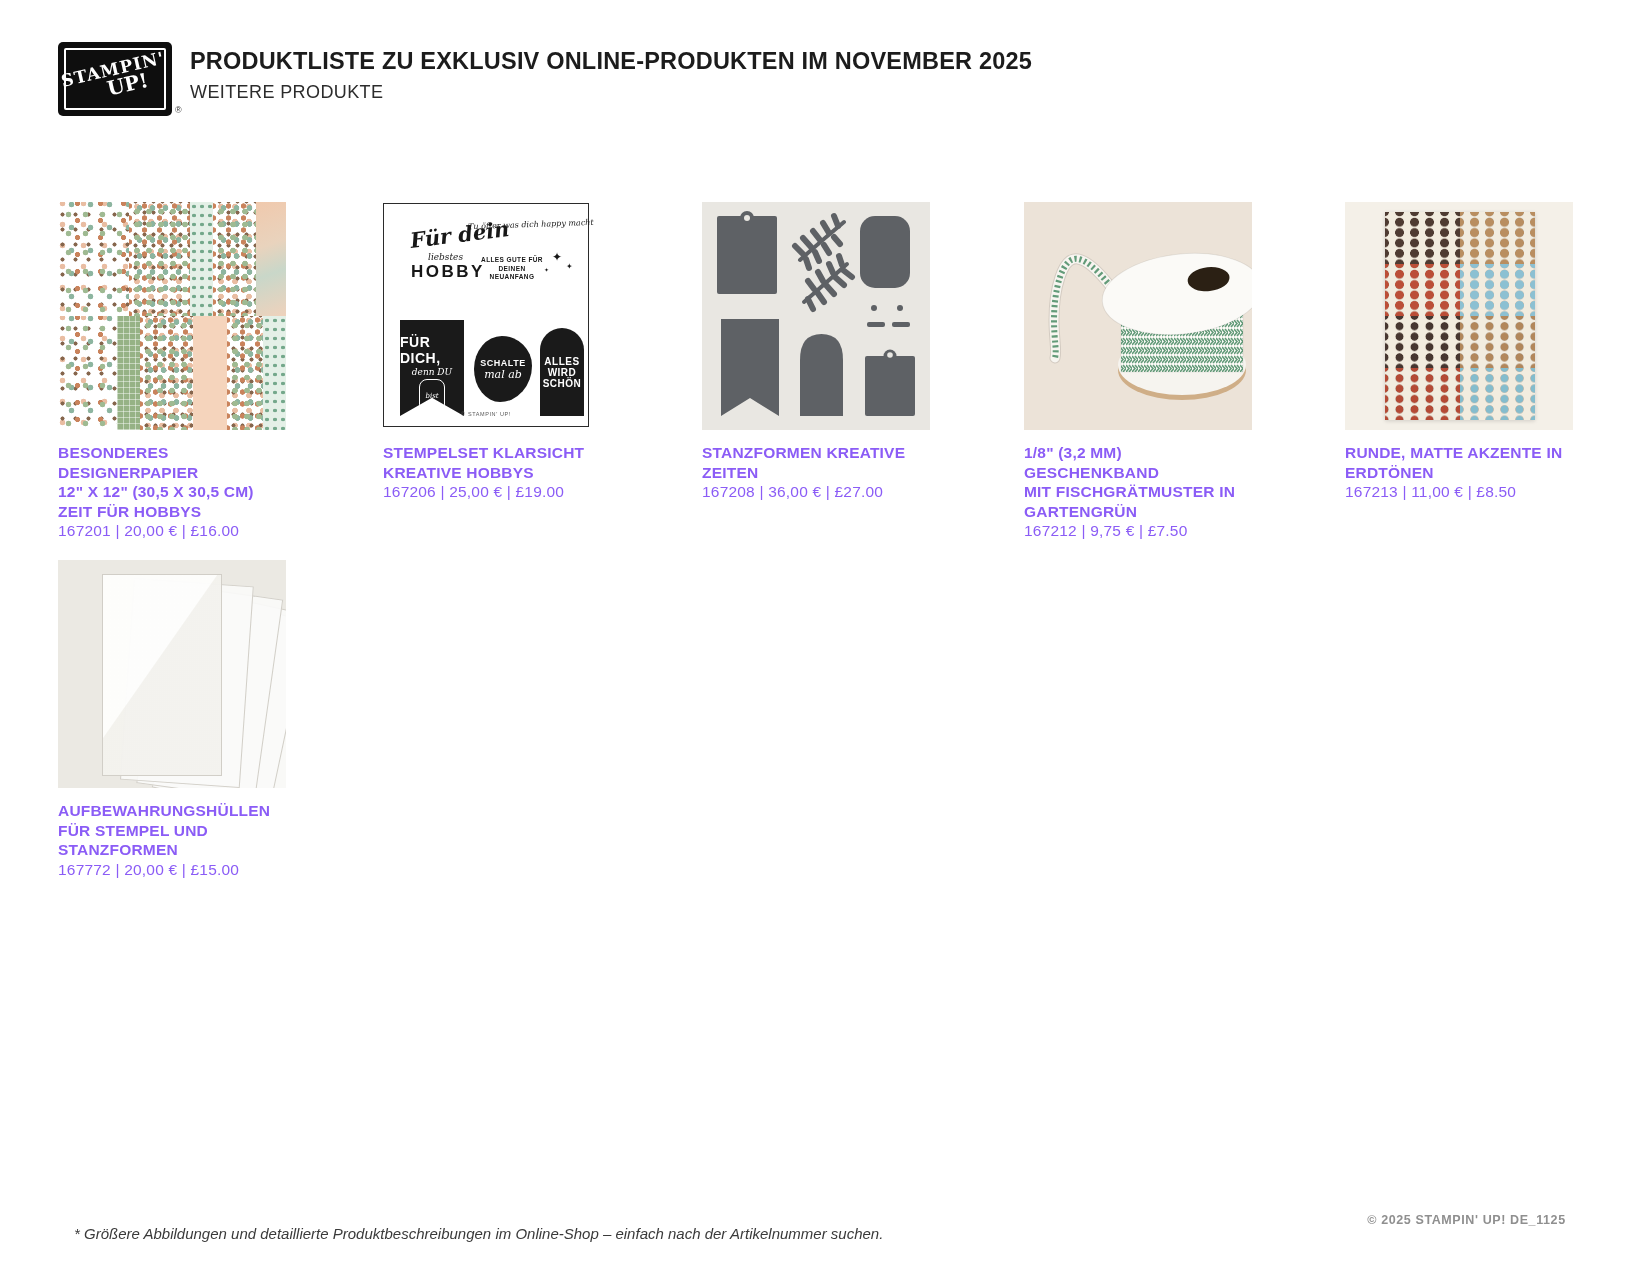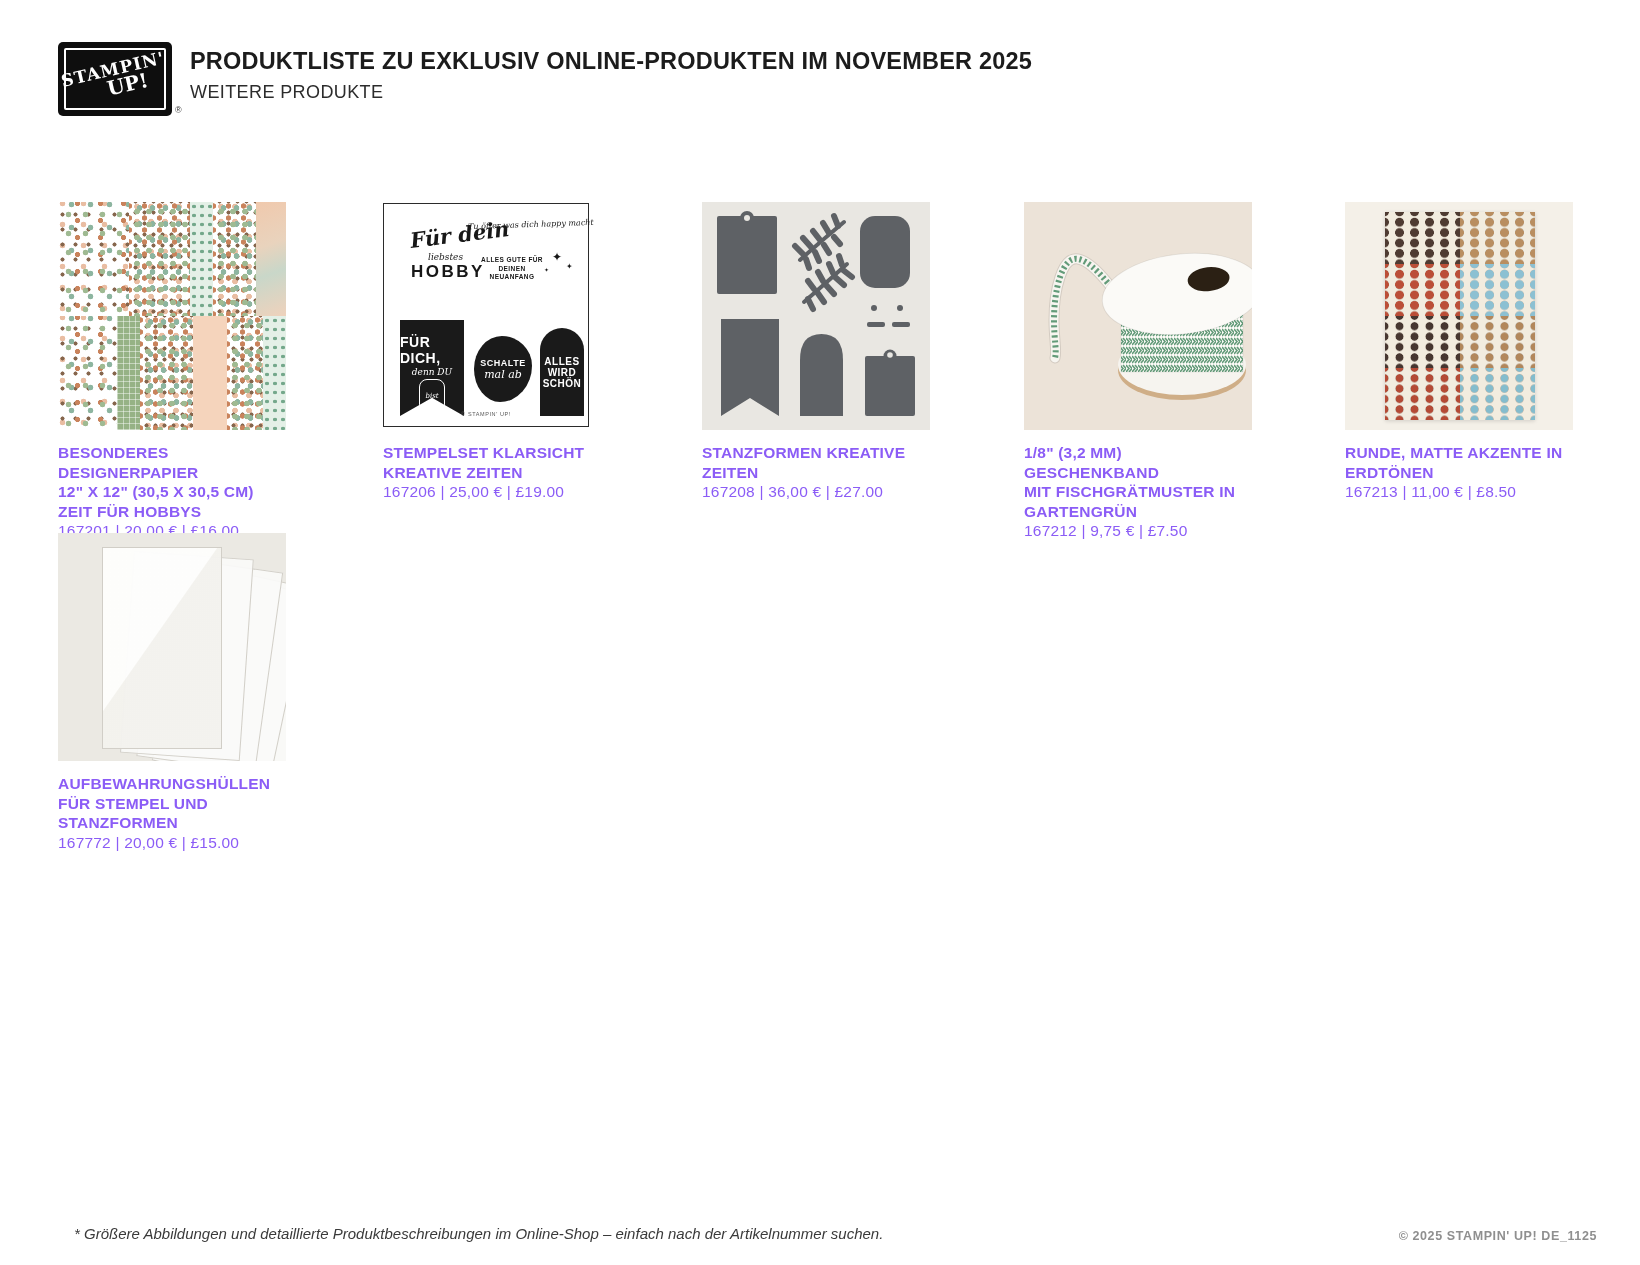--- a/index.html
+++ b/index.html
@@ -18,21 +18,21 @@
   .logo-reg{position:absolute;left:175px;top:105px;font-size:9px;color:#3c3c3c;}
   .title{position:absolute;left:190px;top:48px;margin:0;font-size:23.5px;font-weight:bold;
          color:#1c1c1c;letter-spacing:0.2px;}
   .subtitle{position:absolute;left:190px;top:82px;margin:0;font-size:18px;font-weight:normal;
             color:#2c2c2c;letter-spacing:0.4px;}
 
   
   .card{position:absolute;width:228px;}
   #card1{left:58px;top:202px;}  #card2{left:383px;top:202px;}
   #card3{left:702px;top:202px;} #card4{left:1024px;top:202px;}
-  #card5{left:1345px;top:202px;}#card6{left:58px;top:533px;}
+  #card5{left:1345px;top:202px;}#card6{left:58px;top:560px;}
   .imgbox{position:relative;width:228px;height:228px;overflow:hidden;}
   .caption{margin-top:13px;}
   .caption p{margin:0;font-size:15.5px;line-height:19.5px;color:#8b5cf6;letter-spacing:0.2px;}
   .caption .nm{font-weight:bold;}
   .caption .it{font-weight:normal;}
 
   
   .p1{display:flex;flex-direction:column;}
   .p1 .prow{display:flex;flex:1;}
   .p1 .pan{height:100%;}
@@ -112,21 +112,21 @@
   .sleeve.front{background:linear-gradient(125deg,rgba(253,253,252,0.98) 44%,rgba(243,242,238,0.98) 44.5%);}
   .s5{left:116px;top:44px;transform:rotate(16deg);}
   .s4{left:99px;top:36px;transform:rotate(12deg);}
   .s3{left:82px;top:28px;transform:rotate(8deg);}
   .s2{left:64px;top:21px;transform:rotate(4deg);}
   .s1{left:44px;top:14px;transform:rotate(0deg);}
 
   
   .foot-note{position:absolute;left:58px;top:1209px;margin:16px;font-size:15px;font-style:italic;
              color:#3a3a3a;}
-  .foot-copy{position:absolute;left:1352px;top:1213px;width:229px;margin:16px;text-align:right;
+  .foot-copy{position:absolute;left:1352px;top:1213px;width:229px;margin:0;text-align:center;
              font-size:12.5px;color:#8f8f8f;letter-spacing:0.6px;font-weight:bold;}
 </style>
 </head>
 <body>
 
 <div class="logo">
   <div class="logo-border"></div>
   <div class="logo-text">
     <span class="logo-l1">STAMPIN'</span>
     <span class="logo-l2">UP!</span>
@@ -186,21 +186,21 @@
       <div class="st-arch">
         <span>ALLES</span>
         <span>WIRD</span>
         <span>SCHÖN</span>
       </div>
       <span class="st-copy">© STAMPIN' UP!</span>
     </div>
   </div>
   <div class="caption">
     <p class="nm">STEMPELSET KLARSICHT</p>
-    <p class="nm">KREATIVE ZEITEN</p>
+    <p class="nm">KREATIVE HOBBYS</p>
     <p class="it">167206 | 25,00 € | £19.00</p>
   </div>
 </div>
 
 <div class="card" id="card3">
   <div class="imgbox">
     <svg width="228" height="228" viewBox="0 0 228 228">
       <rect x="0" y="0" width="228" height="228" fill="#e9e7e2"></rect>
       <g fill="#5e6165">
 

